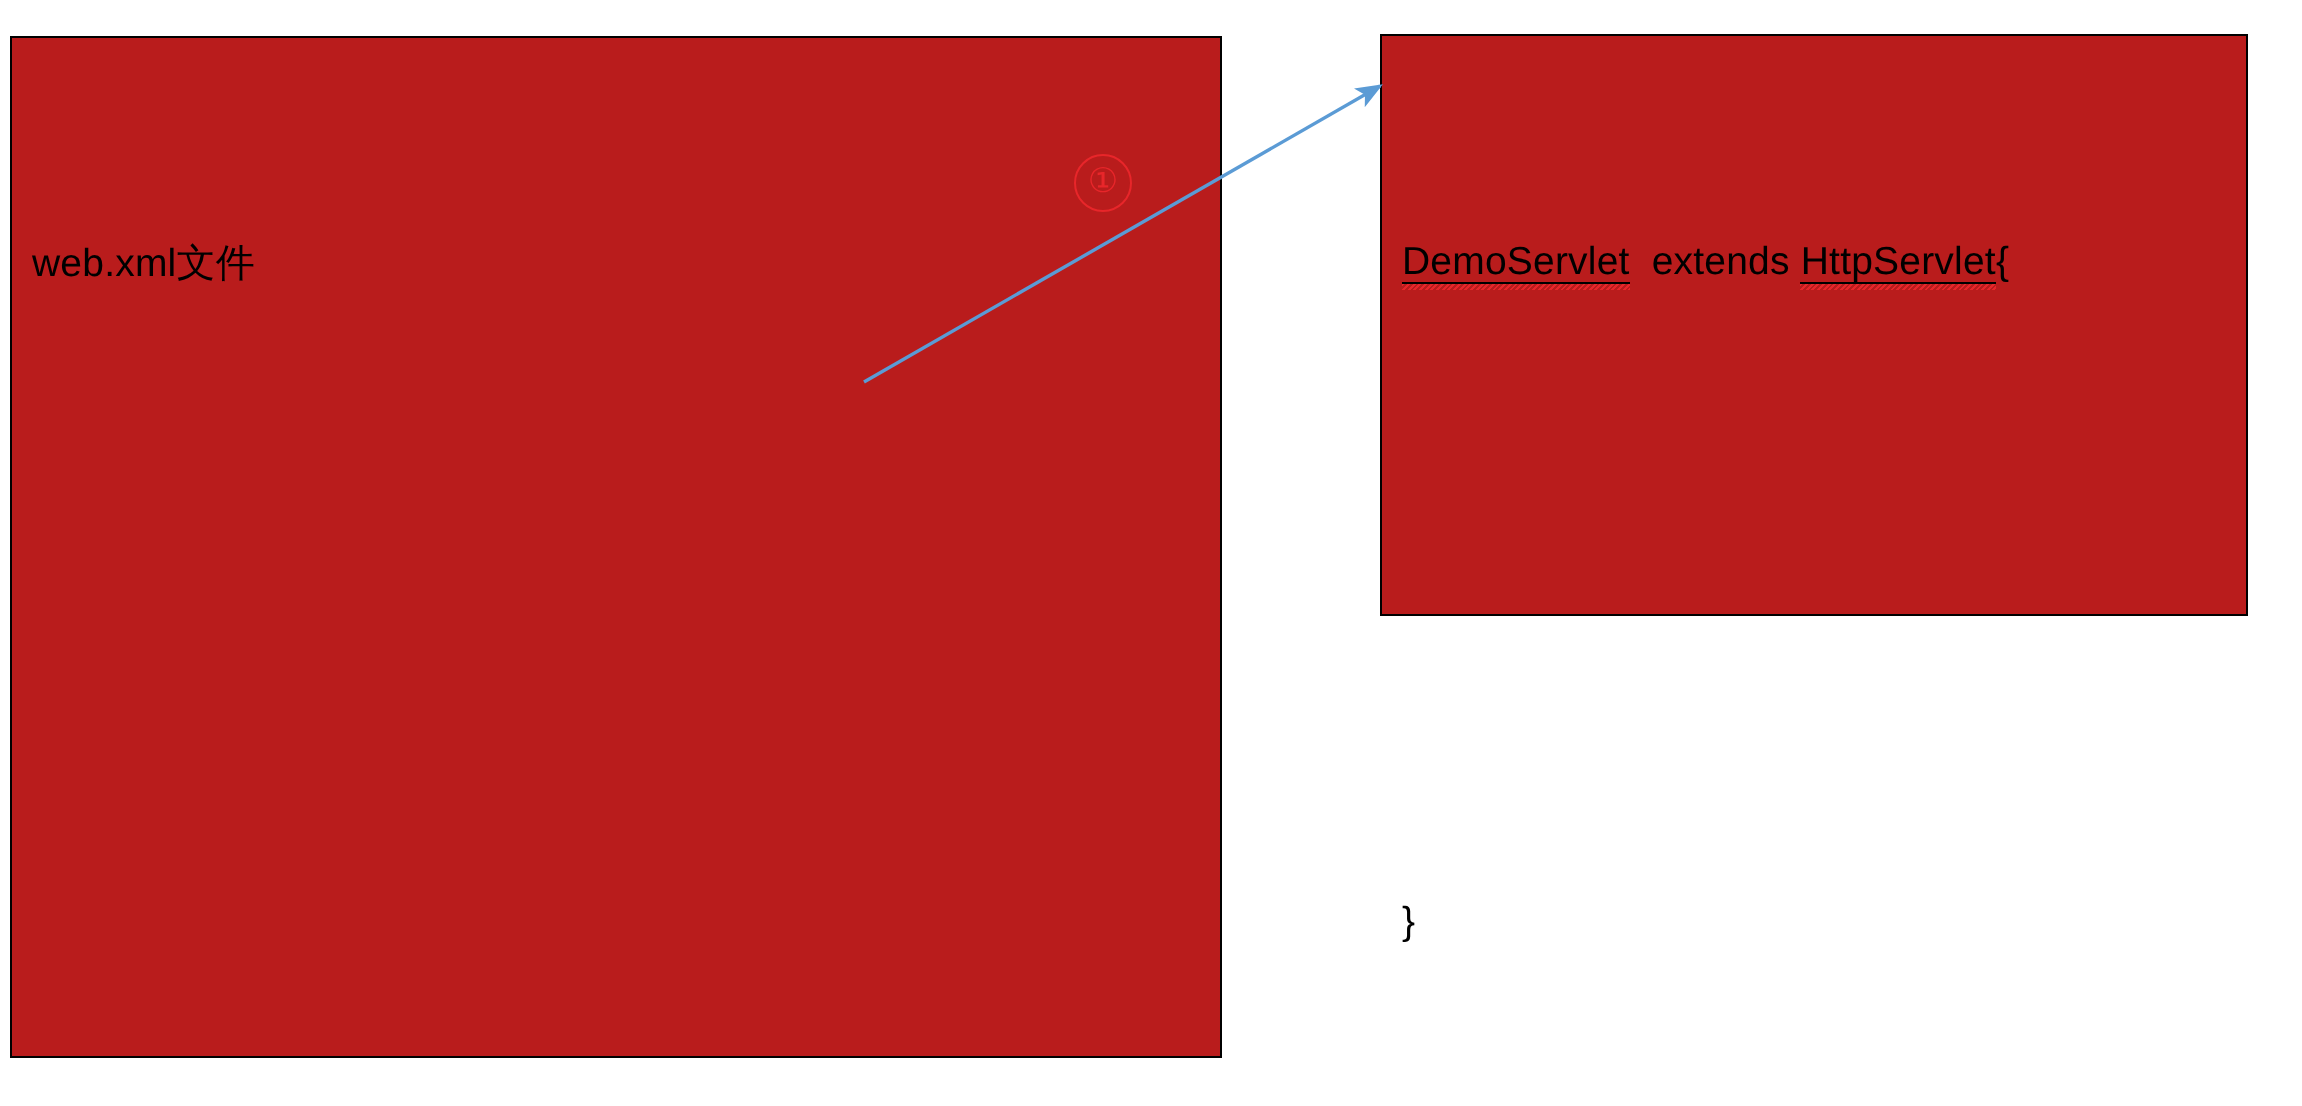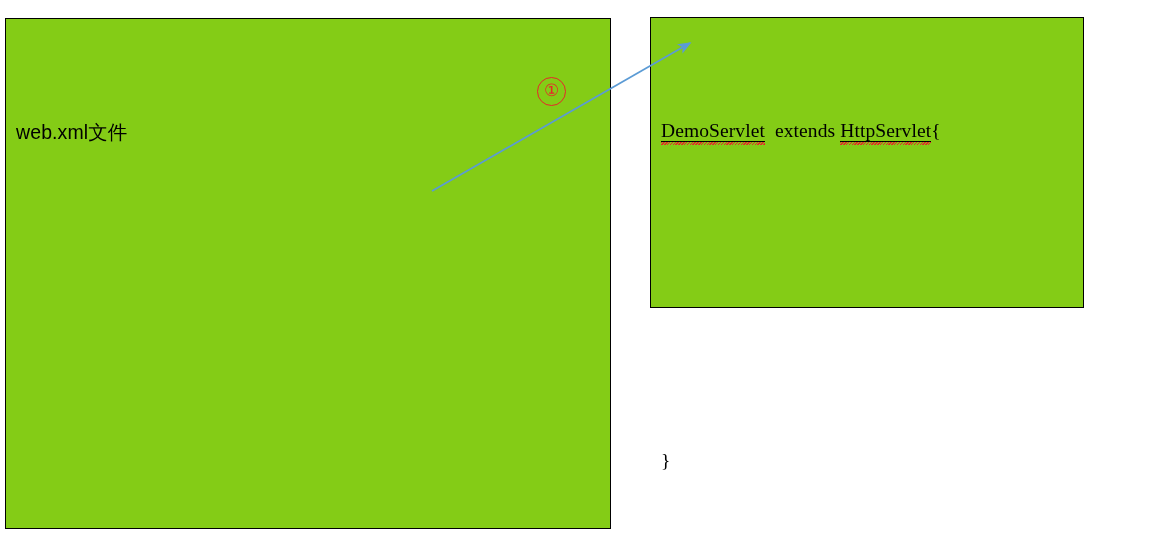--- a/index.html
+++ b/index.html
@@ -13,36 +13,35 @@
     position: relative;
     overflow: hidden;
     font-family: "Liberation Sans", "DejaVu Sans", sans-serif;
     color: #000000;
   }
 
   .panel {
     position: absolute;
     box-sizing: border-box;
     border: 1px solid #000000;
-    background: #84cc16;
+    background: #b91c1c;
   }
 
   #xml-panel {
     left: 5px;
     top: 18px;
     width: 606px;
     height: 511px;
   }
 
   #java-panel {
-    left: 650px;
+    left: 690px;
     top: 17px;
     width: 434px;
     height: 291px;
-    font-family: Liberation Serif, serif;
   }
 
   .code-block {
     position: absolute;
     left: 10px;
     top: 8px;
     right: 4px;
     font-size: 19.5px;
     line-height: 30px;
     letter-spacing: 0.1px;

